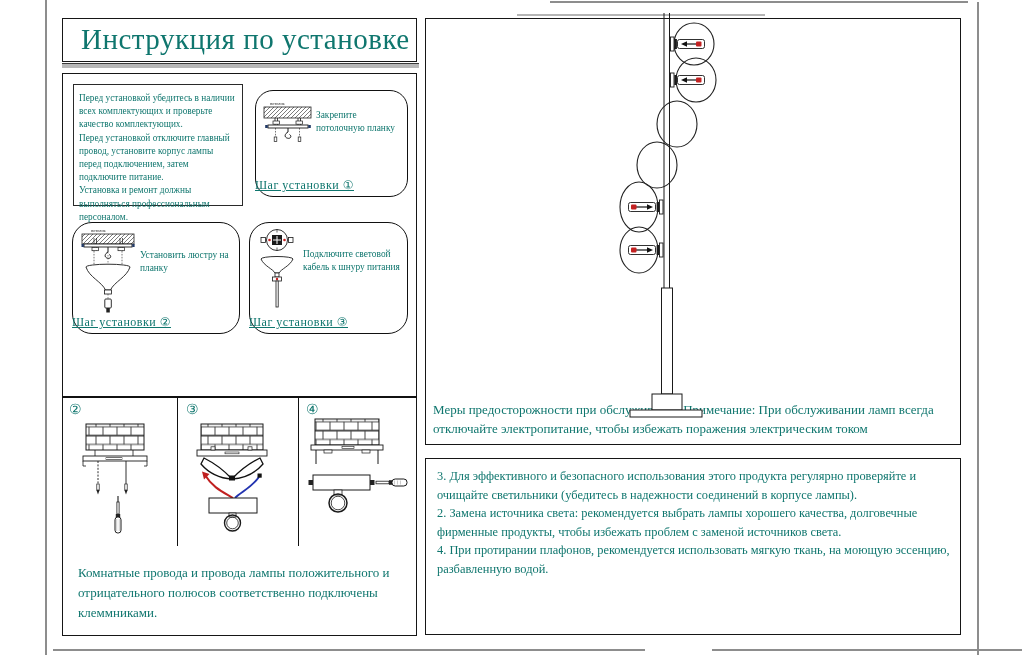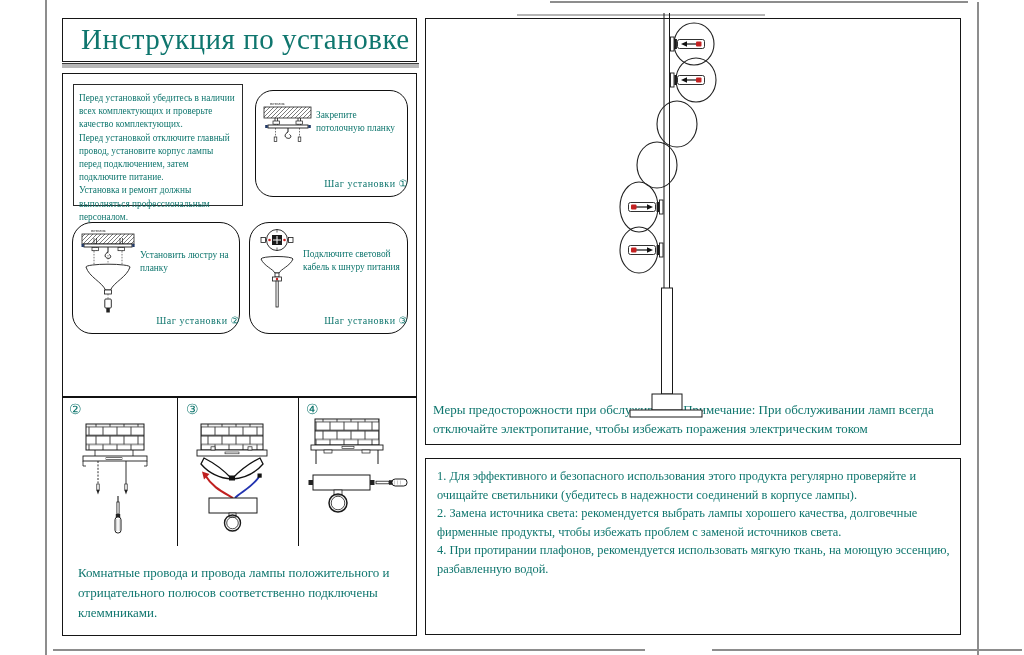--- a/index.html
+++ b/index.html
@@ -6,21 +6,21 @@
   #sheet{position:relative;width:1024px;height:655px;background:#fff;overflow:hidden;
          font-family:"Liberation Serif","DejaVu Serif",serif;color:#0f766e;}
   .abs{position:absolute;}
   .edge{position:absolute;background:#8d8d8d;}
   .box{position:absolute;border:1.5px solid #161616;background:#fff;box-sizing:border-box;}
   .thinbox{position:absolute;border:1.2px solid #2a2a2a;background:#fff;box-sizing:border-box;}
   .roundbox{position:absolute;border:1.4px solid #111;border-radius:20px;background:#fff;box-sizing:border-box;}
   .titletxt{font-size:29px;letter-spacing:.5px;}
   .warn{font-size:9.3px;line-height:1.42;}
   .cap{font-size:9.4px;line-height:1.35;}
-  .steplabel{font-size:10px;text-align:right;letter-spacing:.5px;}
+  .steplabel{font-size:12px;text-align:left;letter-spacing:.5px;text-decoration:underline;}
   .pnum{font-size:14px;}
   .ftxt{font-size:13px;line-height:1.55;text-align:left;}
   .prec{font-size:13px;line-height:1.45;}
   .mlist{font-size:12.4px;line-height:18.5px;}
   .divh{position:absolute;background:#111;}
   .divv{position:absolute;background:#111;}
   svg{display:block;overflow:visible;}
 </style>
 </head>
 <body>
@@ -237,18 +237,18 @@
       <rect x="71.6" y="237" width="2.6" height="10" fill="#1a1a1a"></rect>
       <rect x="43.5" y="237.5" width="27" height="9" rx="2" fill="#fff" stroke="#1a1a1a" stroke-width="0.9"></rect>
       <line x1="51" y1="242" x2="66" y2="242" stroke="#111" stroke-width="1.2"></line>
       <polygon points="68,242 62,239.2 62,244.8" fill="#111"></polygon>
       <rect x="46" y="239.6" width="5.5" height="4.8" rx="1" fill="#c32222"></rect>
     </g>
   </svg>
 
   <div class="box" style="left:425px;top:458px;width:536px;height:177px;"></div>
   <div class="abs mlist" style="left:437px;top:467px;width:518px;">
-    <div>1. Для эффективного и безопасного использования этого продукта регулярно проверяйте и очищайте светильники (убедитесь в надежности соединений в корпусе лампы).</div>
+    <div>3. Для эффективного и безопасного использования этого продукта регулярно проверяйте и очищайте светильники (убедитесь в надежности соединений в корпусе лампы).</div>
     <div>2. Замена источника света: рекомендуется выбрать лампы хорошего качества, долговечные фирменные продукты, чтобы избежать проблем с заменой источников света.</div>
     <div>4. При протирании плафонов, рекомендуется использовать мягкую ткань, на моющую эссенцию, разбавленную водой.</div>
   </div>
 
 </div>
 
 </body></html>

